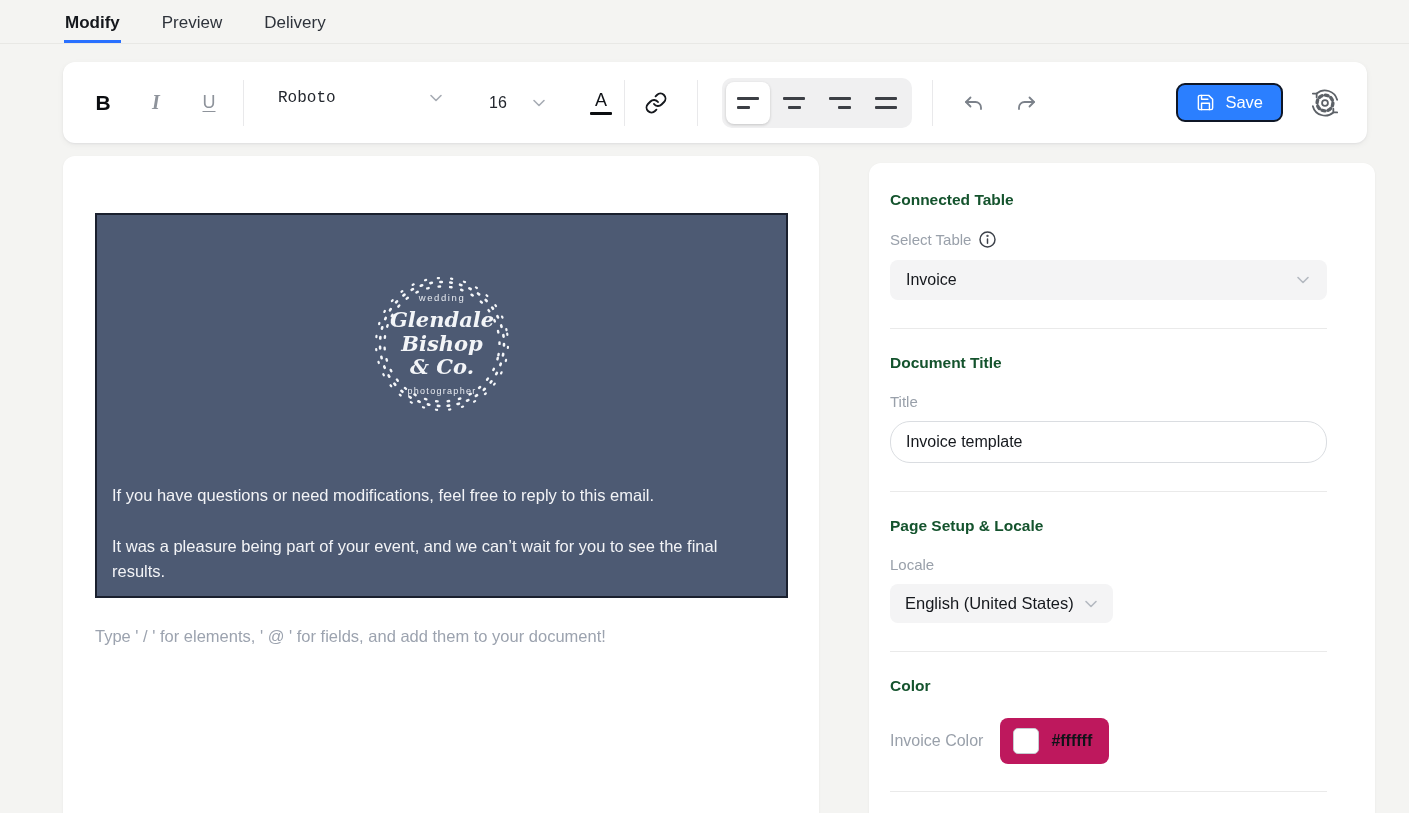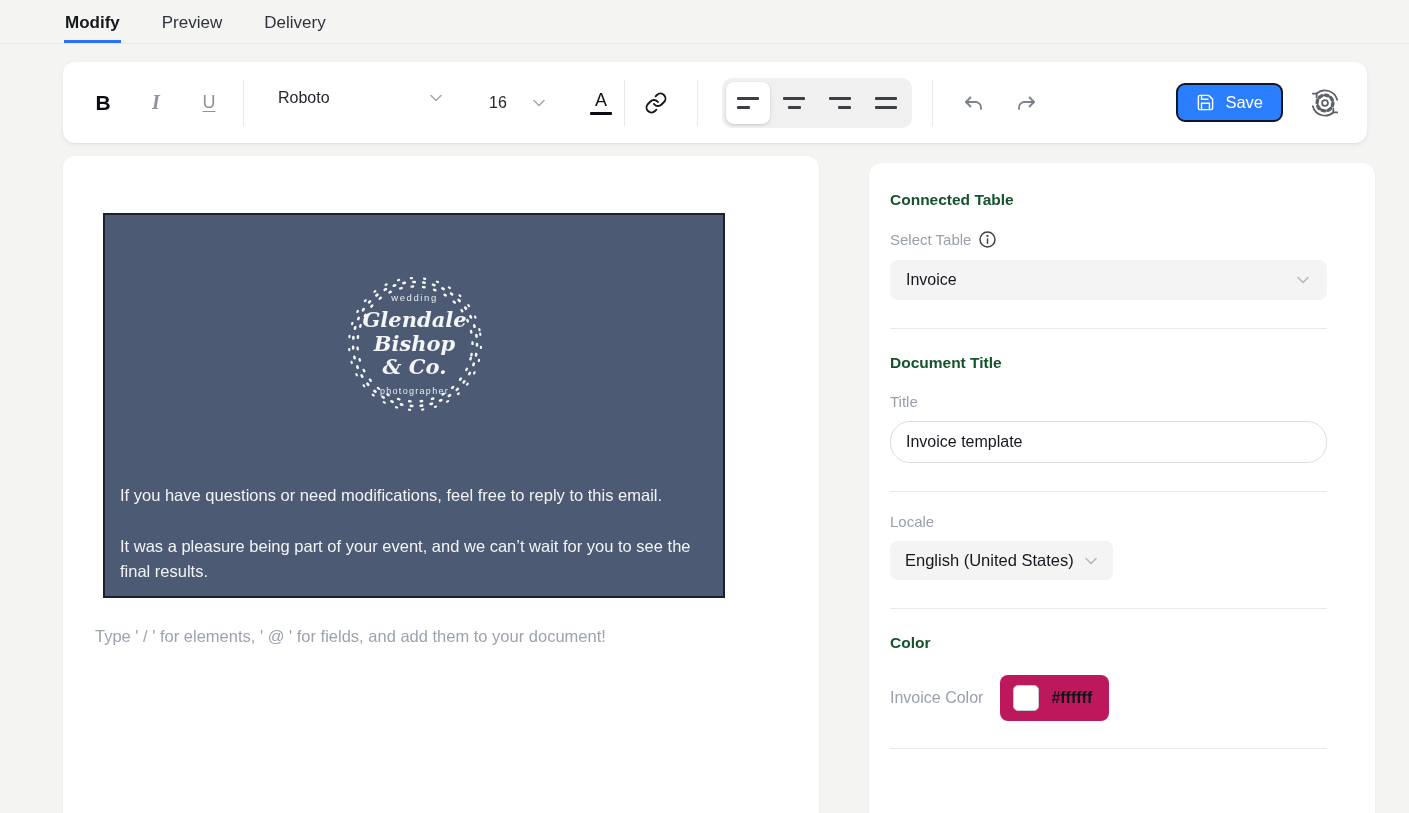--- a/index.html
+++ b/index.html
@@ -18,21 +18,21 @@
     display:flex; align-items:center; padding:0 22px; }
   .tb-btn { width:36px; height:36px; border:none; background:transparent; border-radius:8px;
     display:flex; align-items:center; justify-content:center; cursor:pointer; }
   .tb-bold { font-weight:800; font-size:21px; color:#0b0d10; font-family:"Liberation Sans",sans-serif; }
   .tb-italic { font-style:italic; font-family:"Liberation Serif",serif; font-weight:700; font-size:20px; color:#8e939b; }
   .tb-underline { font-size:18px; color:#8e939b; text-decoration:underline; text-underline-offset:3px; }
   .tb-gap { width:17px; flex:none; }
   .tb-divider { width:1px; height:46px; background:#e9e9eb; flex:none; }
   .select-like { display:flex; align-items:center; justify-content:space-between;
     font-size:16px; color:#23272e; cursor:pointer; }
-  .font-select { width:166px; margin:0 45px 10px 34px; }
+  .font-select { width:166px; margin:0 45px 10px 34px;font-family:Liberation Mono, monospace; }
   .size-select { width:58px; margin-right:36px; }
   .color-btn { flex-direction:column; gap:3px; }
   .color-btn .a { font-size:18px; color:#101318; line-height:1; font-weight:500; }
   .color-btn .bar { width:22px; height:3px; background:#0b0d10; border-radius:1px; }
   .align-group { display:flex; gap:2px; background:#f0f0f1; border-radius:10px; padding:4px; margin:0 0 0 24px; }
   .align-btn { width:44px; height:42px; border:none; background:transparent; border-radius:8px;
     display:flex; align-items:center; justify-content:center; cursor:pointer; }
   .align-btn.active { background:#fff; box-shadow:0 1px 3px rgba(0,0,0,.18); }
   .ali { width:22px; display:flex; flex-direction:column; gap:6px; }
   .ali .b { height:3px; background:#3c3f45; border-radius:1px; width:22px; }
@@ -45,21 +45,21 @@
   .gear-btn { width:40px; height:40px; margin-left:22px; border:none; background:transparent;
     display:flex; align-items:center; justify-content:center; cursor:pointer; }
 
   
   .doc-panel { position:absolute; left:63px; top:156px; width:756px; height:680px;
     background:#fff; border-radius:12px; box-shadow:0 1px 3px rgba(16,24,40,.05); }
   .sidebar { position:absolute; left:869px; top:163px; width:506px; height:680px;
     background:#fff; border-radius:12px; box-shadow:0 1px 3px rgba(16,24,40,.05); padding:28px 26px 0 21px; }
 
   
-  .email-card { margin:57px 0 0 40px; width:622px; height:385px; background:#4d5a73;
+  .email-card { margin:57px 0 0 32px; width:693px; height:385px; background:#4d5a73;
     border:2px solid #1a202e; padding:53px 14px 0 15px; }
   .logo { position:relative; width:152px; height:152px; margin:0 auto; }
   .logo svg { position:absolute; inset:0; }
   .logo-text { position:absolute; inset:0; display:flex; flex-direction:column;
     align-items:center; justify-content:center; text-align:center; color:#f1f3f7; }
   .logo-top { font-size:9.5px; letter-spacing:1.6px; margin-bottom:5px; color:#e8ebf1; }
   .logo-name { font-family:"DejaVu Serif",serif; font-style:italic; font-weight:700;
     font-size:21px; line-height:1.12; color:#f3f5f8; }
   .logo-bottom { font-size:9px; letter-spacing:1.3px; margin-top:7px; color:#e8ebf1; }
   .card-paras { margin-top:63px; color:#f2f3f6; font-size:16.5px; line-height:1.52; }
@@ -255,20 +255,21 @@
   </div>
   <div class="sb-divider"></div>
 
   <div class="sec-heading mt26">Document Title</div>
   <div class="field-label">
     <span>Title</span>
   </div>
   <input class="title-input" type="text" value="Invoice template" style="">
   <div class="sb-divider"></div>
 
+  <div class="sec-heading mt26">Page Setup &amp; Locale</div>
   <div class="field-label">
     <span>Locale</span>
   </div>
   <div class="locale-pill">
     <span>English (United States)</span>
     <svg width="16" height="16" viewBox="0 0 16 16">
       <polyline points="3,5.5 8,10.5 13,5.5" fill="none" stroke="#b4b9c0" stroke-width="1.6" stroke-linecap="round" stroke-linejoin="round"></polyline>
     </svg>
   </div>
   <div class="sb-divider"></div>

